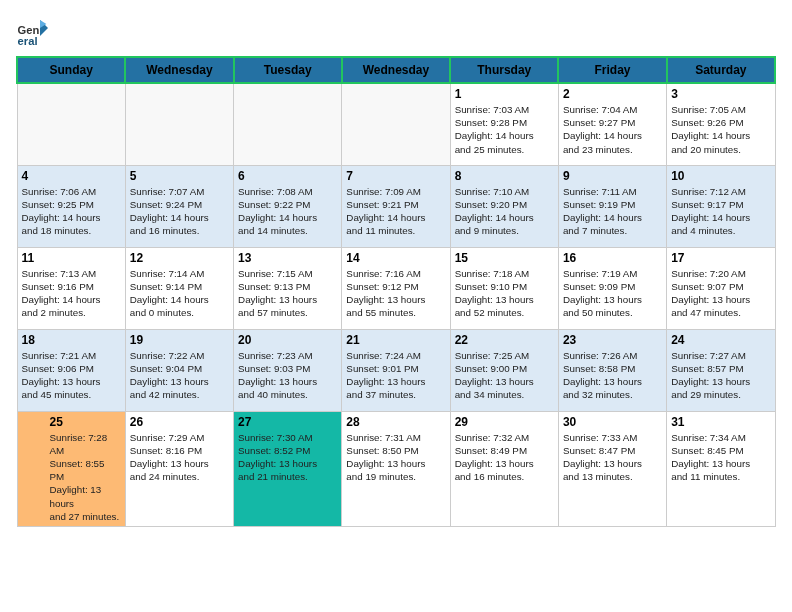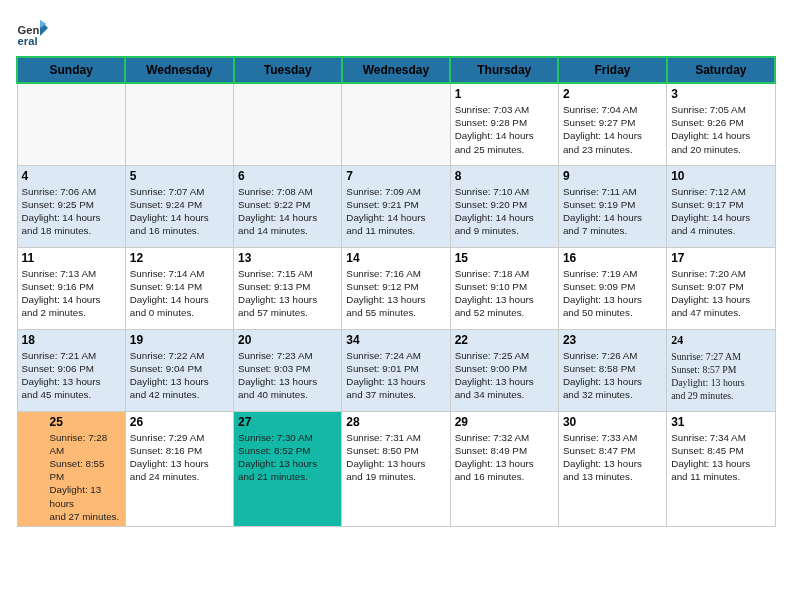--- a/index.html
+++ b/index.html
@@ -266,41 +266,41 @@
 and 42 minutes.</div>
         </td>
         <td style="background: rgb(220, 233, 245);">
           <div class="day-num">20</div>
           <div class="day-info" style="white-space: pre-line;">Sunrise: 7:23 AM
 Sunset: 9:03 PM
 Daylight: 13 hours
 and 40 minutes.</div>
         </td>
         <td style="background: rgb(220, 233, 245);">
-          <div class="day-num">34</div>
+          <div class="day-num">21</div>
           <div class="day-info" style="white-space: pre-line;">Sunrise: 7:24 AM
 Sunset: 9:01 PM
 Daylight: 13 hours
 and 37 minutes.</div>
         </td>
         <td style="background: rgb(220, 233, 245);">
           <div class="day-num">22</div>
           <div class="day-info" style="white-space: pre-line;">Sunrise: 7:25 AM
 Sunset: 9:00 PM
 Daylight: 13 hours
 and 34 minutes.</div>
         </td>
         <td style="background: rgb(220, 233, 245);">
           <div class="day-num">23</div>
           <div class="day-info" style="white-space: pre-line;">Sunrise: 7:26 AM
 Sunset: 8:58 PM
 Daylight: 13 hours
 and 32 minutes.</div>
         </td>
-        <td style="background: rgb(220, 233, 245); font-family: Liberation Serif, serif;">
+        <td style="background: rgb(220, 233, 245);">
           <div class="day-num">24</div>
           <div class="day-info" style="white-space: pre-line;">Sunrise: 7:27 AM
 Sunset: 8:57 PM
 Daylight: 13 hours
 and 29 minutes.</div>
         </td>
       </tr>
       <tr>
         <td style="background: #fdba74; padding-left: 32px;">
           <div class="day-num">25</div>

